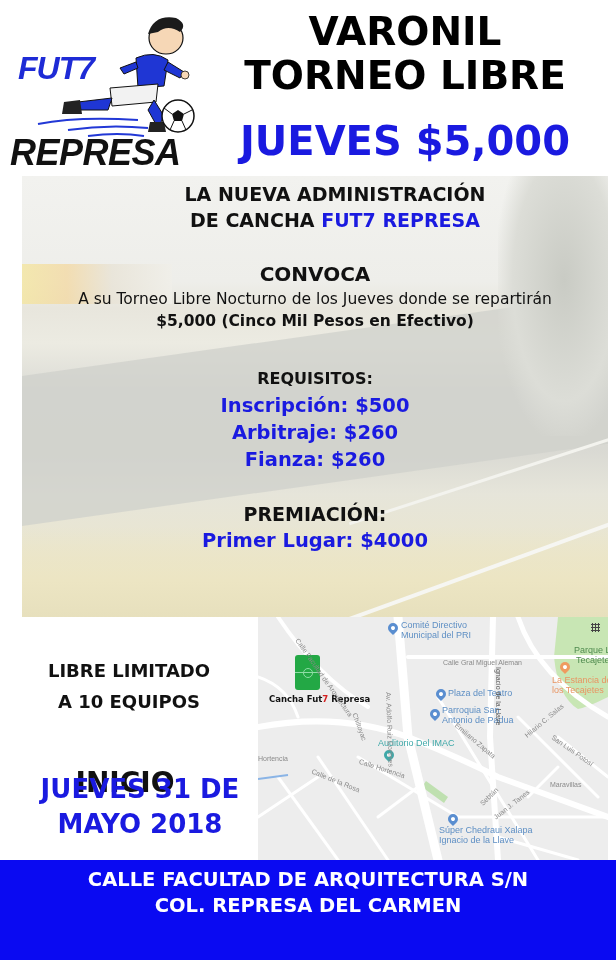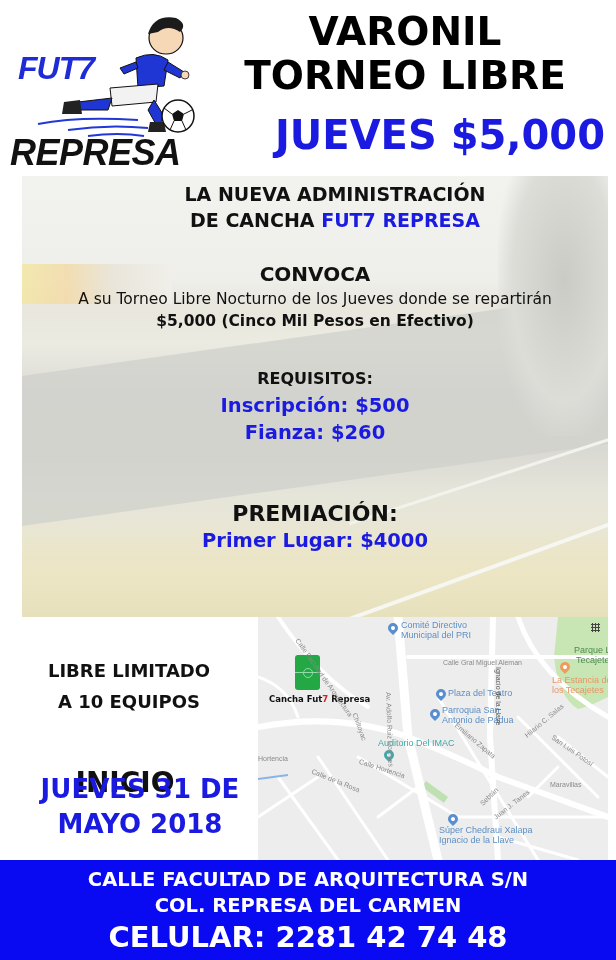--- a/index.html
+++ b/index.html
@@ -18,21 +18,21 @@
     font-family: "Liberation Sans", sans-serif; font-weight: 900; font-style: italic;
     font-size: 36px; color: #111; letter-spacing: -0.5px;
   }
   .logo svg { position: absolute; left: 0; top: 0; }
 
   .title-block { position: absolute; left: 205px; top: 10px; width: 400px; text-align: center; }
   .title-line {
     font-family: "DejaVu Sans", sans-serif; font-weight: bold;
     font-size: 39px; line-height: 44px; color: #000;
   }
-  .title-line.blue { color: #1a1ae0; font-size: 40px; line-height: 50px; margin-top: 12px; text-align: right; }
+  .title-line.blue { color: #1a1ae0; font-size: 40px; line-height: 50px; margin-top: 18px; }
 
   
   .photo {
     position: absolute; left: 22px; top: 176px; width: 586px; height: 441px;
     overflow: hidden;
     background:
       linear-gradient(180deg, #f2f2ef 0%, #eeeeea 24%, #e8e6dd 30%, #ecebe2 38%, #dcdcd6 48%, #d9d9d3 62%, #e6e5da 72%, #eae6cf 86%, #ede8cc 100%);
   }
   .photo .bldg { position: absolute; left: 0; top: 88px; width: 150px; height: 40px;
     background: linear-gradient(90deg, #f4e6a0 0%, #f3d9a4 30%, #e8e3d6 60%, #f0efe9 100%); opacity: .8; }
@@ -48,21 +48,21 @@
   .photo-text { position: absolute; left: 0; top: 0; width: 586px; text-align: center; }
   .admin { position: absolute; top: 5px; width: 100%; font-weight: bold; font-size: 19px; line-height: 26px; color: #111; margin-left: 20px; }
   .admin .blue { color: #1a1ae0; }
   .convoca { position: absolute; top: 86px; width: 100%; font-weight: bold; font-size: 20px; line-height: 24px; color: #111; }
   .convoca-desc { position: absolute; top: 112px; width: 100%; font-size: 15.5px; line-height: 22px; color: #111; }
   .convoca-amount { position: absolute; top: 134px; width: 100%; font-weight: bold; font-size: 15.5px; line-height: 22px; color: #111; }
 
   .req-title { position: absolute; top: 190px; width: 100%; font-weight: bold; font-size: 16px; line-height: 26px; color: #111; }
   .req-list { position: absolute; top: 216px; width: 100%; }
   .req-item { font-weight: bold; font-size: 19.5px; line-height: 27px; color: #1a1ae0; }
-  .prem-title { position: absolute; top: 325px; width: 100%; font-weight: bold; font-size: 22px; line-height: 26px; color: #111; }
+  .prem-title { position: absolute; top: 325px; width: 100%; font-weight: bold; font-size: 19px; line-height: 26px; color: #111; }
   .prem-list { position: absolute; top: 351px; width: 100%; }
   .prem-item { font-weight: bold; font-size: 19.5px; line-height: 27px; color: #1a1ae0; }
 
   
   .cupo { position: absolute; left: 0; top: 655px; width: 258px; text-align: center;
     font-weight: bold; font-size: 18px; line-height: 31px; color: #111; }
   .inicio { position: absolute; left: 0; top: 767px; width: 250px; text-align: center;
     font-weight: bold; font-size: 28px; line-height: 32px; color: #111; }
   .fecha { position: absolute; left: 0; top: 772px; width: 280px; text-align: center;
     font-weight: bold; font-size: 26px; line-height: 35px; color: #1a1ae0; }
@@ -150,20 +150,21 @@
       <div><span>DE CANCHA </span><span class="blue">FUT7</span> <span class="blue">REPRESA</span></div>
     </div>
 
     <div class="convoca">CONVOCA</div>
     <div class="convoca-desc">A su Torneo Libre Nocturno de los Jueves donde se repartirán</div>
     <div class="convoca-amount">$5,000 (Cinco Mil Pesos en Efectivo)</div>
 
     <div class="req-title">REQUISITOS:</div>
     <div class="req-list">
       <div class="req-item">Inscripción: $500</div>
+      <div class="req-item">Arbitraje: $260</div>
       <div class="req-item">Fianza: $260</div>
     </div>
 
     <div class="prem-title">PREMIACIÓN:</div>
     <div class="prem-list">
       <div class="prem-item">Primer Lugar: $4000</div>
     </div>
   </div>
 </div>
 
@@ -248,14 +249,13 @@
   <div class="map-label street" style="left:262px;top:100px; transform:rotate(-40deg)">Hilario C. Salas</div>
   <div class="map-label street" style="left:100px;top:95px; transform:rotate(70deg); transform-origin:left top">Chiltoyac</div>
   <div class="map-label street" style="left:220px;top:176px; transform:rotate(-45deg)">Sebtán</div>
   <div class="map-label street" style="left:232px;top:184px; transform:rotate(-38deg)">Juan J. Tanes</div>
   <div class="map-label street" style="left:42px;top:20px; transform:rotate(55deg); transform-origin:left top">Calle Facultad de Arquitectura</div>
 </div>
 
 <div class="footer">
   <div class="footer-line1">CALLE FACULTAD DE ARQUITECTURA S/N</div>
   <div class="footer-line2">COL. REPRESA DEL CARMEN</div>
-  <div class="footer-line3">CELULAR: 2281 42 74 48</div>
 </div>
 
 </body></html>

